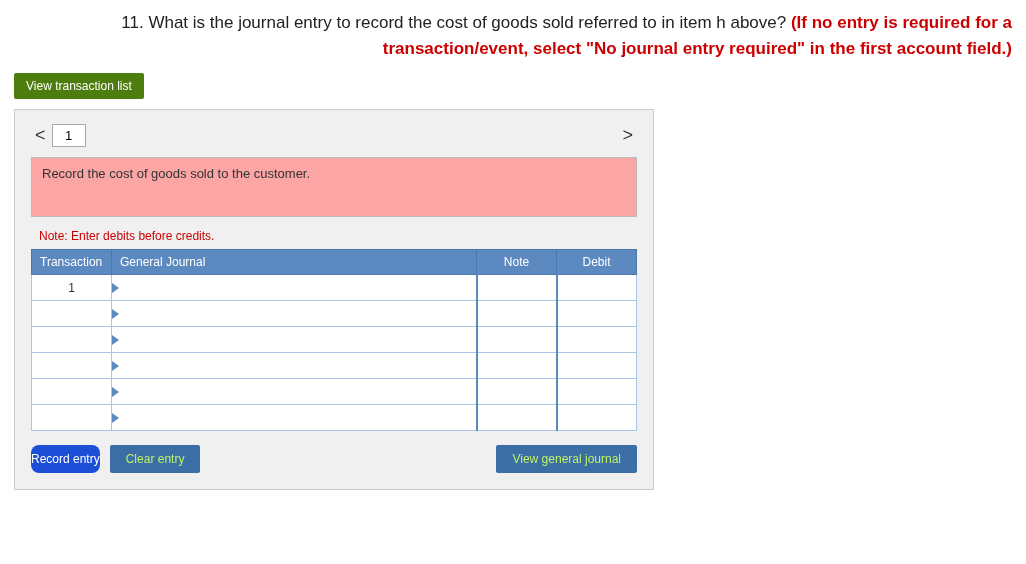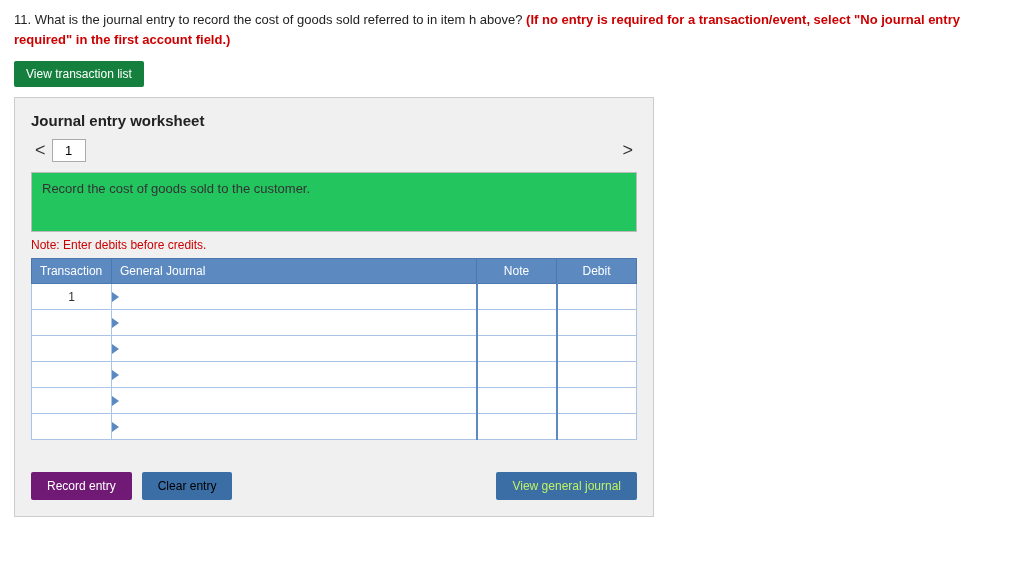--- a/index.html
+++ b/index.html
@@ -4,30 +4,31 @@
   <style>
     * { box-sizing: border-box; margin: 0; padding: 0; }
     body {
       font-family: Arial, sans-serif;
       font-size: 13px;
       background: #fff;
       padding: 10px 14px;
       color: #222;
     }
     .question-text {
-      font-size: 13px;
+      font-size: 17px;
       line-height: 1.5;
       margin-bottom: 12px;
+      text-align: right;
     }
     .question-text .bold-red {
       color: #cc0000;
       font-weight: bold;
     }
     .view-transaction-btn {
-      background: #15803d;
+      background: #4d7c0f;
       color: #fff;
       border: none;
       padding: 6px 12px;
       font-size: 12px;
       cursor: pointer;
       margin-bottom: 10px;
       border-radius: 2px;
     }
     .worksheet-container {
       border: 1px solid #ccc;
@@ -60,37 +61,38 @@
       width: 34px;
       text-align: center;
       padding: 3px 4px;
       font-size: 13px;
       margin: 0 2px;
     }
     .nav-spacer {
       flex: 1;
     }
     .description-box {
-      background: #22c55e;
+      background: #fca5a5;
       border: 1px solid #bbb;
       padding: 8px 10px;
       font-size: 13px;
-      margin-bottom: 6px;
+      margin-bottom: 12px;
       min-height: 60px;
       color: #333;
     }
     .note-text {
       color: #cc0000;
       font-size: 12px;
       margin-bottom: 6px;
+      margin-left: 8px;
     }
     .journal-table {
       width: 100%;
       border-collapse: collapse;
-      margin-bottom: 32px;
+      margin-bottom: 14px;
       padding-left: 32px;
     }
     .journal-table thead tr th {
       background: #5b89c0;
       color: #fff;
       font-size: 12px;
       font-weight: normal;
       padding: 5px 8px;
       border: 1px solid #4a78af;
       text-align: left;
@@ -125,31 +127,31 @@
     .journal-table tbody tr td.credit-cell {
       width: 80px;
       border-left: 2px solid #5b89c0;
     }
     .button-row {
       display: flex;
       align-items: center;
       gap: 10px;
     }
     .record-btn {
-      background: #701a75;
+      background: #1d4ed8;
       color: #fff;
       border: none;
-      padding: 7px 16px;
-      font-size: 12px;
-      cursor: pointer;
-      border-radius: 2px;
+      padding: 7px 0;
+      font-size: 12px;
+      cursor: pointer;
+      border-radius: 8px;
     }
     .clear-btn {
       background: #3a6ea5;
-      color: #000000;
+      color: #bef264;
       border: none;
       padding: 7px 16px;
       font-size: 12px;
       cursor: pointer;
       border-radius: 2px;
     }
     .spacer { flex: 1; }
     .view-journal-btn {
       background: #3a6ea5;
       color: #bef264;
@@ -177,21 +179,20 @@
 
 <p class="question-text">
   <span>11.</span>
   <span> What is the journal entry to record the cost of goods sold referred to in item h above? </span>
   <span class="bold-red">(If no entry is required for a transaction/event, select "No journal entry required" in the first account field.)</span>
 </p>
 
 <button class="view-transaction-btn">View transaction list</button>
 
 <div class="worksheet-container">
-  <div class="worksheet-title">Journal entry worksheet</div>
 
   <div class="nav-row">
     <button class="nav-arrow">&lt;</button>
     <input class="nav-number-box" type="text" value="1" style="">
     <div class="nav-spacer"></div>
     <button class="nav-arrow">&gt;</button>
   </div>
 
   <div class="description-box">
     <span>Record the cost of goods sold to the customer.</span>

